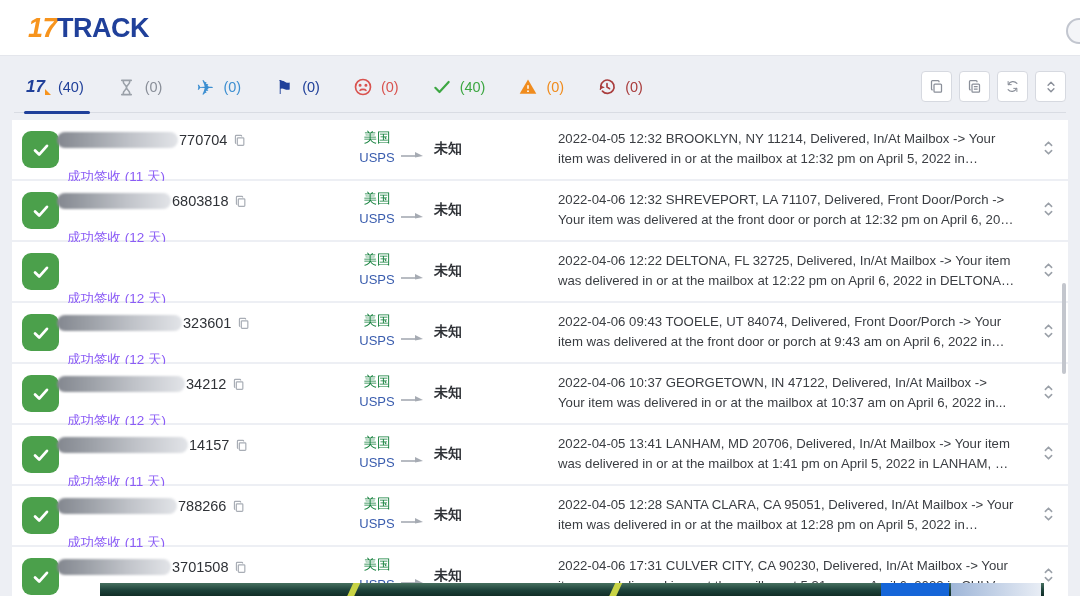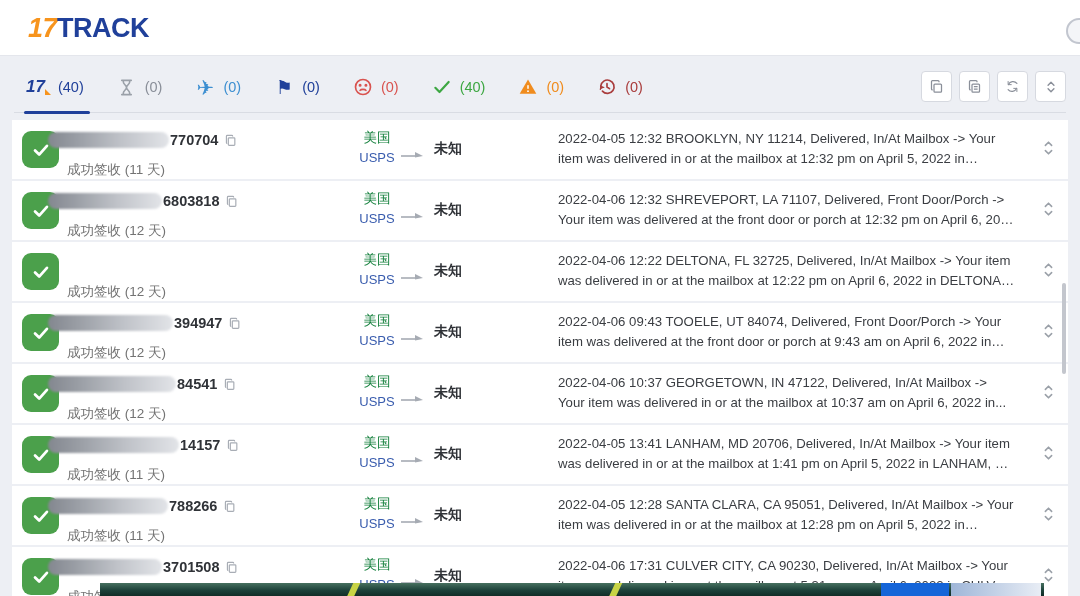--- a/index.html
+++ b/index.html
@@ -28,25 +28,25 @@
   .glyph-flag { color:#20409a; font-size:19px; line-height:1; }
 
   
   .toolbar { position:absolute; top:71px; right:14px; display:flex; gap:7px; }
   .tbtn { width:31px; height:31px; background:#fff; border:1px solid #d6d9e0; border-radius:4px; display:flex; align-items:center; justify-content:center; color:#8a8f99; cursor:pointer; }
 
   
   .rows { position:absolute; top:120px; left:12px; right:12px; }
   .row { position:relative; height:59px; background:#fff; margin-bottom:2px; }
   .badge { position:absolute; left:10px; top:11px; width:37px; height:37px; background:#4ba04b; border-radius:9px; display:flex; align-items:center; justify-content:center; }
-  .line1 { position:absolute; left:36px; top:11px; height:18px; display:flex; align-items:center;font-weight:bold; }
+  .line1 { position:absolute; left:45px; top:11px; height:18px; display:flex; align-items:center; }
   .mask { height:16px; border-radius:8px; background:linear-gradient(90deg,#83878f 0%,#9b9fa6 25%,#bfc2c8 60%,#e2e4e8 100%); filter:blur(1.3px); }
   .suffix { font-size:14.5px; color:#2f3237; margin-left:1px; white-space:nowrap; }
   .copy { margin-left:6px; color:#a8adb5; display:inline-flex; cursor:pointer; }
-  .status { position:absolute; left:55px; top:41px; font-size:13.5px; color:#737373; white-space:nowrap; }
+  .status { position:absolute; left:55px; top:48px; font-size:13.5px; color:#8b5cf6; white-space:nowrap; }
   .carrier { position:absolute; left:341px; top:9px; width:48px; text-align:center; }
   .carrier .cn { font-size:13.5px; color:#15803d; }
   .carrier .code { font-size:13px; color:#3a5dae; margin-top:3px; }
   .arrow { position:absolute; left:388px; top:26px; color:#a6abb3; }
   .dest { position:absolute; left:422px; top:20px; font-size:14px; color:#2f3237;font-weight:bold; }
   .detail { position:absolute; left:546px; right:52px; top:9px; font-size:13.2px; line-height:20px; color:#3a3d42;
             display:-webkit-box; -webkit-line-clamp:2; -webkit-box-orient:vertical; overflow:hidden; }
   .expander { position:absolute; right:14px; top:20px; color:#9aa0a8; cursor:pointer; }
 
   
@@ -265,21 +265,21 @@
   </div>
 
   <div class="row">
     <div class="badge">
       <svg width="22" height="22" viewBox="0 0 24 24" fill="none" stroke="#ffffff" stroke-width="3" stroke-linecap="round" stroke-linejoin="round">
             <path d="M5.5 12.5l4.5 4.5 8.5-9.5"></path>
           </svg>
     </div>
     <div class="line1">
       <div class="mask" style="width: 125px;"></div>
-      <span class="suffix">394947</span>
+      <span class="suffix">323601</span>
       <span class="copy">
         <svg width="13" height="13" viewBox="0 0 24 24" fill="none" stroke="currentColor" stroke-width="2.2" stroke-linejoin="round">
               <rect x="8" y="7" width="12" height="14" rx="1.5"></rect>
               <path d="M16 4.5V4a1.5 1.5 0 0 0-1.5-1.5H6A1.5 1.5 0 0 0 4.5 4v12A1.5 1.5 0 0 0 6 17.5"></path>
             </svg>
       </span>
     </div>
     <div class="status">成功签收 (12 天)</div>
     <div class="carrier">
       <div class="cn">美国</div>
@@ -302,21 +302,21 @@
   </div>
 
   <div class="row">
     <div class="badge">
       <svg width="22" height="22" viewBox="0 0 24 24" fill="none" stroke="#ffffff" stroke-width="3" stroke-linecap="round" stroke-linejoin="round">
             <path d="M5.5 12.5l4.5 4.5 8.5-9.5"></path>
           </svg>
     </div>
     <div class="line1">
       <div class="mask" style="width: 128px;"></div>
-      <span class="suffix">84541</span>
+      <span class="suffix">34212</span>
       <span class="copy">
         <svg width="13" height="13" viewBox="0 0 24 24" fill="none" stroke="currentColor" stroke-width="2.2" stroke-linejoin="round">
               <rect x="8" y="7" width="12" height="14" rx="1.5"></rect>
               <path d="M16 4.5V4a1.5 1.5 0 0 0-1.5-1.5H6A1.5 1.5 0 0 0 4.5 4v12A1.5 1.5 0 0 0 6 17.5"></path>
             </svg>
       </span>
     </div>
     <div class="status">成功签收 (12 天)</div>
     <div class="carrier">
       <div class="cn">美国</div>

